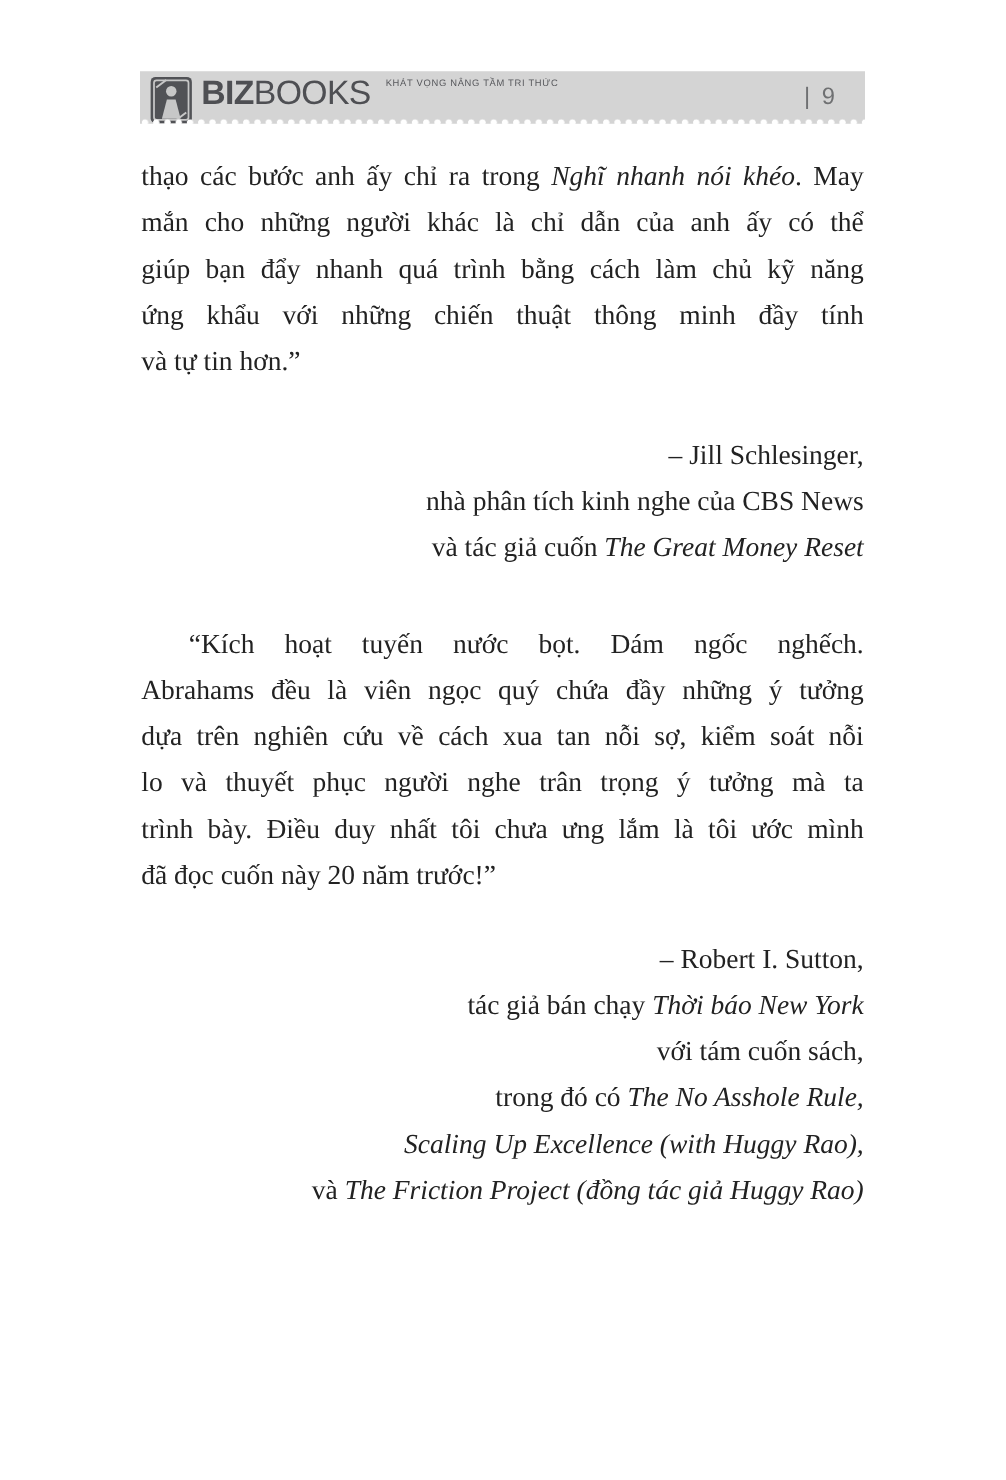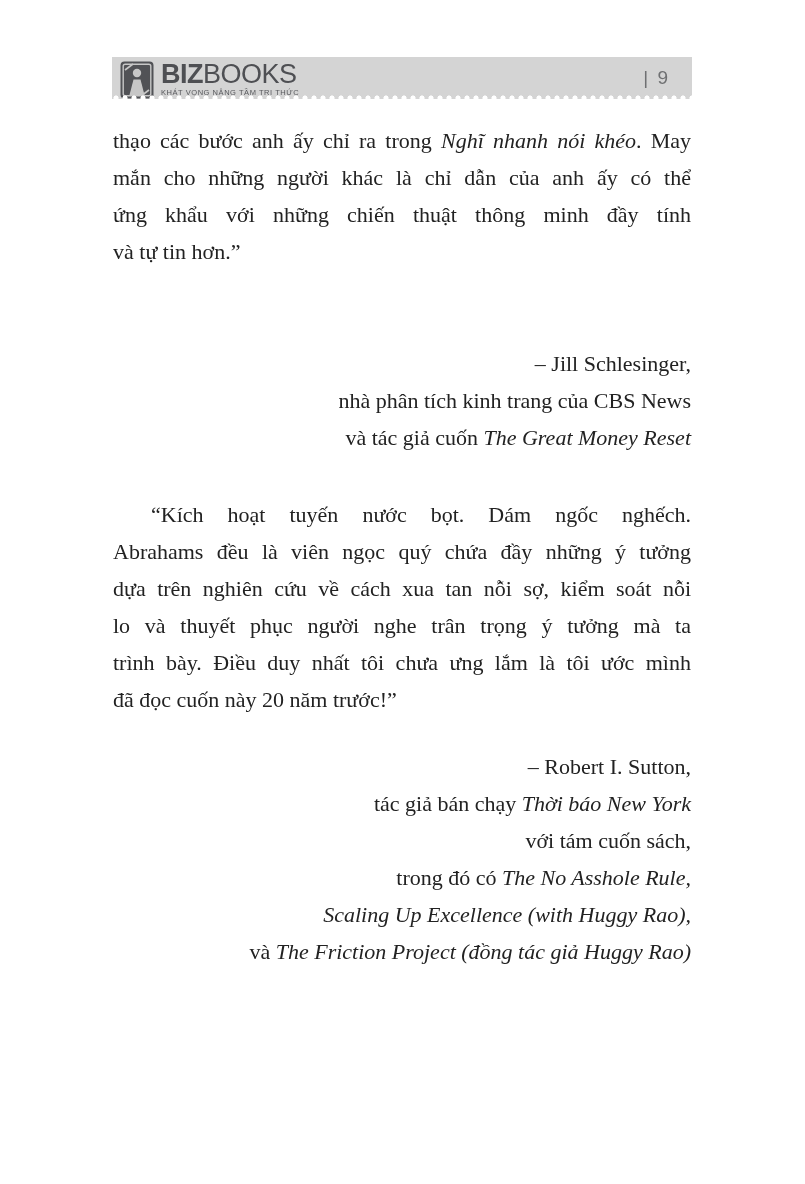--- a/index.html
+++ b/index.html
@@ -35,21 +35,21 @@
     background-repeat: repeat-x;
   }
   .logo {
     position: absolute;
     left: 8px;
     top: 4px;
     display: flex;
     align-items: flex-start;
   }
   .logo-icon { display: block; margin-right: 7px; }
-  .logo-text { display: flex; flex-direction: column; }
+  .logo-text { display: flex; flex-direction: row; gap: 12px; }
   .logo-word {
     font-family: "Liberation Sans", sans-serif;
     font-size: 27px;
     line-height: 26px;
     color: #4e4f53;
     letter-spacing: -0.5px;
     white-space: nowrap;
   }
   .logo-word .biz { font-weight: 700; }
   .logo-word .books { font-weight: 400; }
@@ -118,27 +118,28 @@
         </div>
         <div class="tagline">KHÁT VỌNG NÂNG TẦM TRI THỨC</div>
       </div>
     </div>
     <div class="page-number">| 9</div>
   </header>
 
   <section id="para1" class="block para">
       <div class="line"><span>thạo các bước anh ấy chỉ ra trong </span><span class="it">Nghĩ nhanh nói khéo</span><span>. May</span></div>
       <div class="line"><span>mắn cho những người khác là chỉ dẫn của anh ấy có thể</span></div>
+      <div class="line"><span>giúp bạn đẩy nhanh quá trình bằng cách làm chủ kỹ năng</span></div>
       <div class="line"><span>ứng khẩu với những chiến thuật thông minh đầy tính</span></div>
       <div class="line last"><span>và tự tin hơn.”</span></div>
     </section>
 
   <section id="attr1" class="block attr">
       <div class="line"><span>– Jill Schlesinger,</span></div>
-      <div class="line"><span>nhà phân tích kinh trang của CBS News</span></div>
+      <div class="line"><span>nhà phân tích kinh nghe của CBS News</span></div>
       <div class="line last"><span>và tác giả cuốn </span><span class="it">The Great Money Reset</span></div>
     </section>
 
   <section id="para2" class="block para indent-first">
       <div class="line"><span>“Kích hoạt tuyến nước bọt. Dám ngốc nghếch.</span></div>
       <div class="line"><span>Abrahams đều là viên ngọc quý chứa đầy những ý tưởng</span></div>
       <div class="line"><span>dựa trên nghiên cứu về cách xua tan nỗi sợ, kiểm soát nỗi</span></div>
       <div class="line"><span>lo và thuyết phục người nghe trân trọng ý tưởng mà ta</span></div>
       <div class="line"><span>trình bày. Điều duy nhất tôi chưa ưng lắm là tôi ước mình</span></div>
       <div class="line last"><span>đã đọc cuốn này 20 năm trước!”</span></div>

